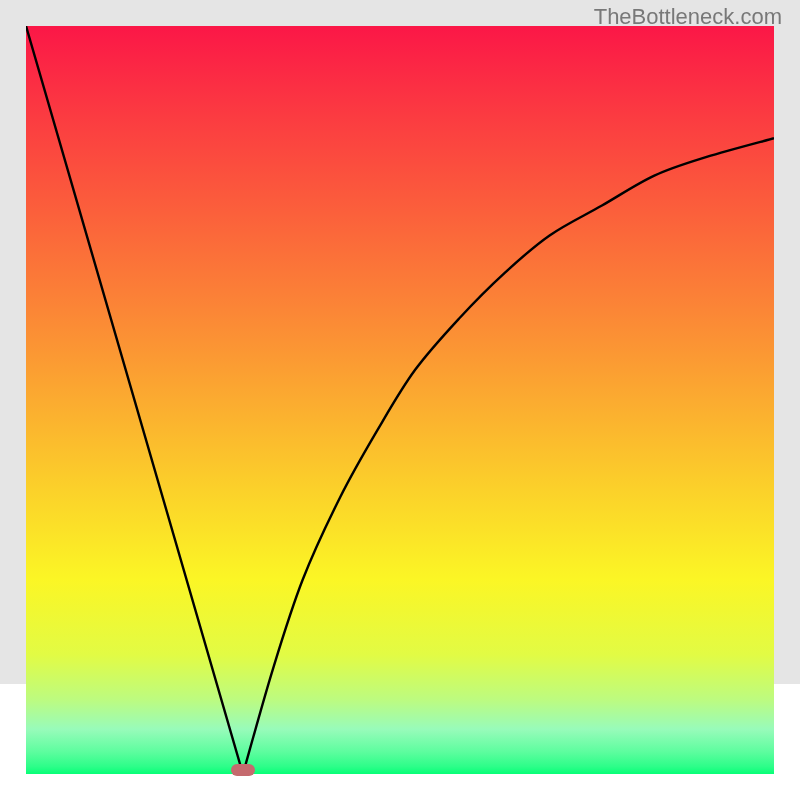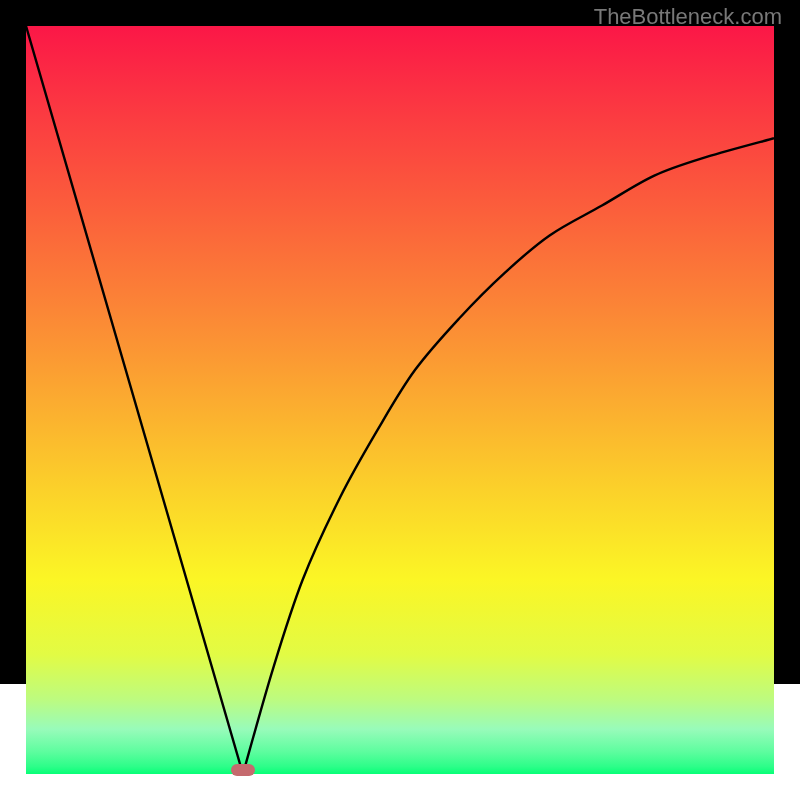--- a/index.html
+++ b/index.html
@@ -6,21 +6,21 @@
     margin: 0;
     padding: 0;
     width: 800px;
     height: 800px;
     overflow: hidden;
     font-family: Arial, Helvetica, sans-serif;
   }
   .frame {
     width: 800px;
     height: 684px;
-    background: #000000;
+    background: #e5e5e5;
     position: relative;
     box-sizing: border-box;
   }
   .plot-area {
     position: absolute;
     left: 26px;
     top: 26px;
     width: 748px;
     height: 748px;
   }

